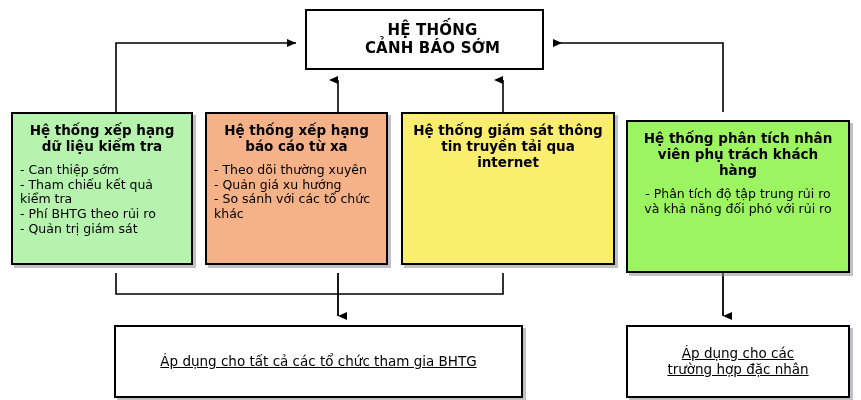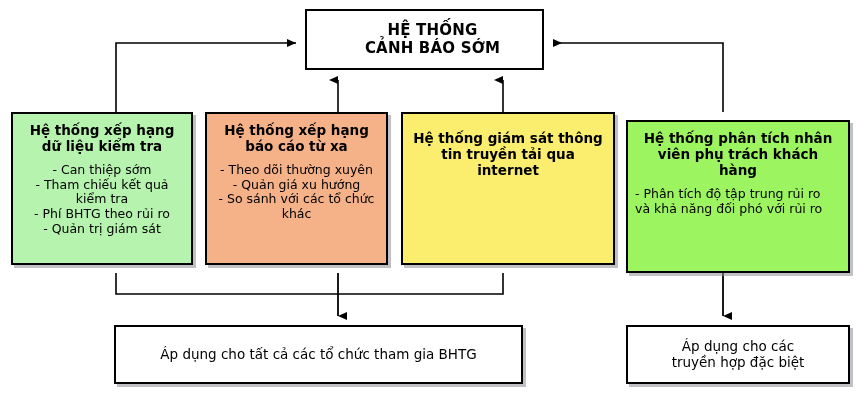--- a/index.html
+++ b/index.html
@@ -34,21 +34,21 @@
   .node.shadow {
     box-shadow: 3px 3px 0 rgba(140,140,150,0.55);
   }
   .node-title {
     font-weight: bold;
     text-align: center;
     line-height: 1.18;
     color: #000000;
   }
   .node-body {
-    text-align: center;
+    text-align: left;
     line-height: 1.18;
     color: #000000;
     white-space: pre-line;
   }
   
   #node-root {
     left: 305px;
     top: 9px;
     width: 239px;
     height: 61px;
@@ -72,28 +72,29 @@
     font-size: 13.5px;
     margin-bottom: 8px;
   }
   .node-mid .node-body {
     font-size: 12.5px;
   }
   #node-mid-1 { left: 11px;  width: 182px; background: #b6f3ae; }
   #node-mid-2 { left: 205px; width: 183px; background: #f5b187; }
   #node-mid-3 { left: 401px; width: 214px; background: #fbed6e; }
   #node-mid-4 { left: 626px; width: 224px; background: #9cf461; margin-top: 8px; }
-  #node-mid-4 .node-body { text-align: left; }
+  #node-mid-4 .node-body { text-align: center; }
   
   .node-bot {
     top: 325px;
-    height: 59px;
+    height: 73px;
     display: flex;
     align-items: center;
     justify-content: center;
+    text-decoration: underline;
   }
   .node-bot .node-body {
     text-align: center;
     font-size: 13.5px;
     padding: 0 8px;
   }
   #node-bot-1 { left: 114px; width: 409px; }
   #node-bot-2 { left: 626px; width: 224px; }
 </style>
 </head>
@@ -161,34 +162,34 @@
   <div class="node node-mid shadow" id="node-mid-2" style="background: rgb(245, 177, 135);">
     <div class="node-title" style="white-space: pre-line;">Hệ thống xếp hạng
 báo cáo từ xa</div>
     <div class="node-body">- Theo dõi thường xuyên
 - Quản giá xu hướng
 - So sánh với các tổ chức
 khác</div>
   </div>
 
   <div class="node node-mid shadow" id="node-mid-3" style="background: rgb(251, 237, 110);">
-    <div class="node-title" style="white-space: pre-line; margin-top: 8px;">Hệ thống giám sát thông
+    <div class="node-title" style="white-space: pre-line;">Hệ thống giám sát thông
 tin truyền tải qua internet</div>
   </div>
 
   <div class="node node-mid shadow" id="node-mid-4" style="background: rgb(156, 244, 97);">
     <div class="node-title" style="white-space: pre-line;">Hệ thống phân tích nhân
 viên phụ trách khách
 hàng</div>
     <div class="node-body">- Phân tích độ tập trung rủi ro
 và khả năng đối phó với rủi ro</div>
   </div>
 
   <div class="node node-bot shadow" id="node-bot-1">
     <div class="node-body">Áp dụng cho tất cả các tổ chức tham gia BHTG</div>
   </div>
 
   <div class="node node-bot shadow" id="node-bot-2">
     <div class="node-body">Áp dụng cho các
-truyền hợp đặc biệt</div>
+trường hợp đặc nhân</div>
   </div>
 
 </div>
 
 </body></html>

